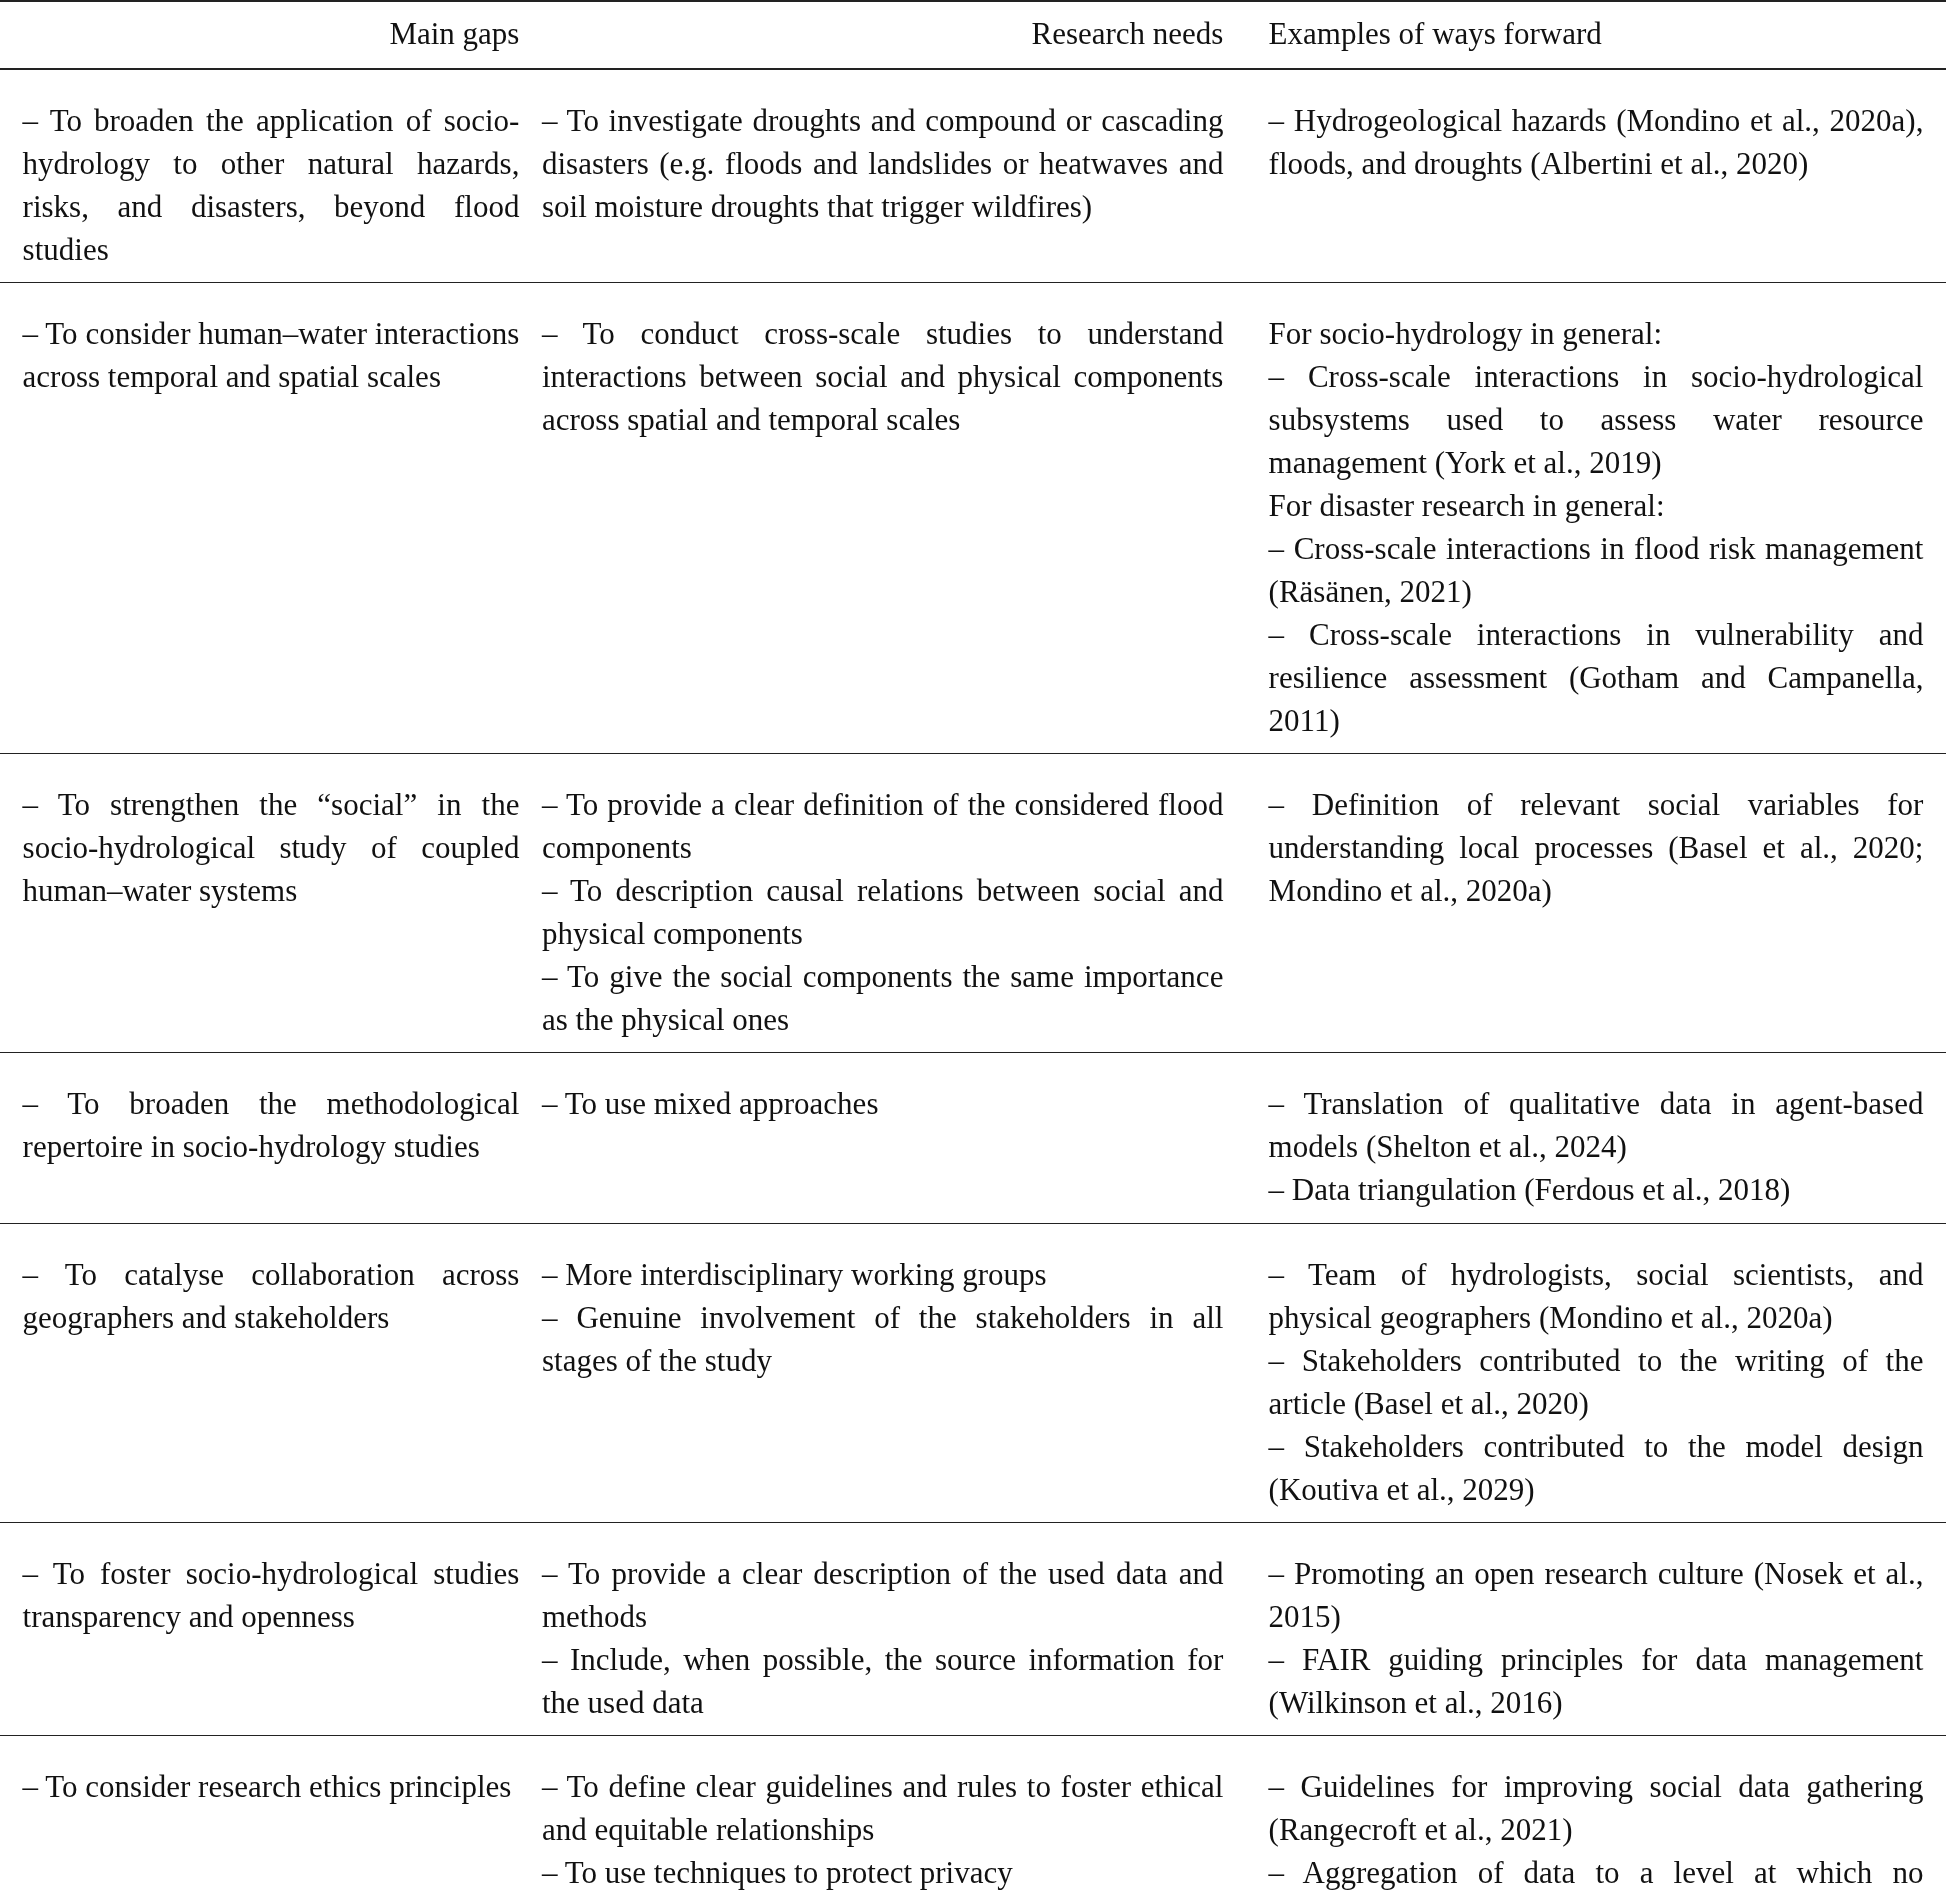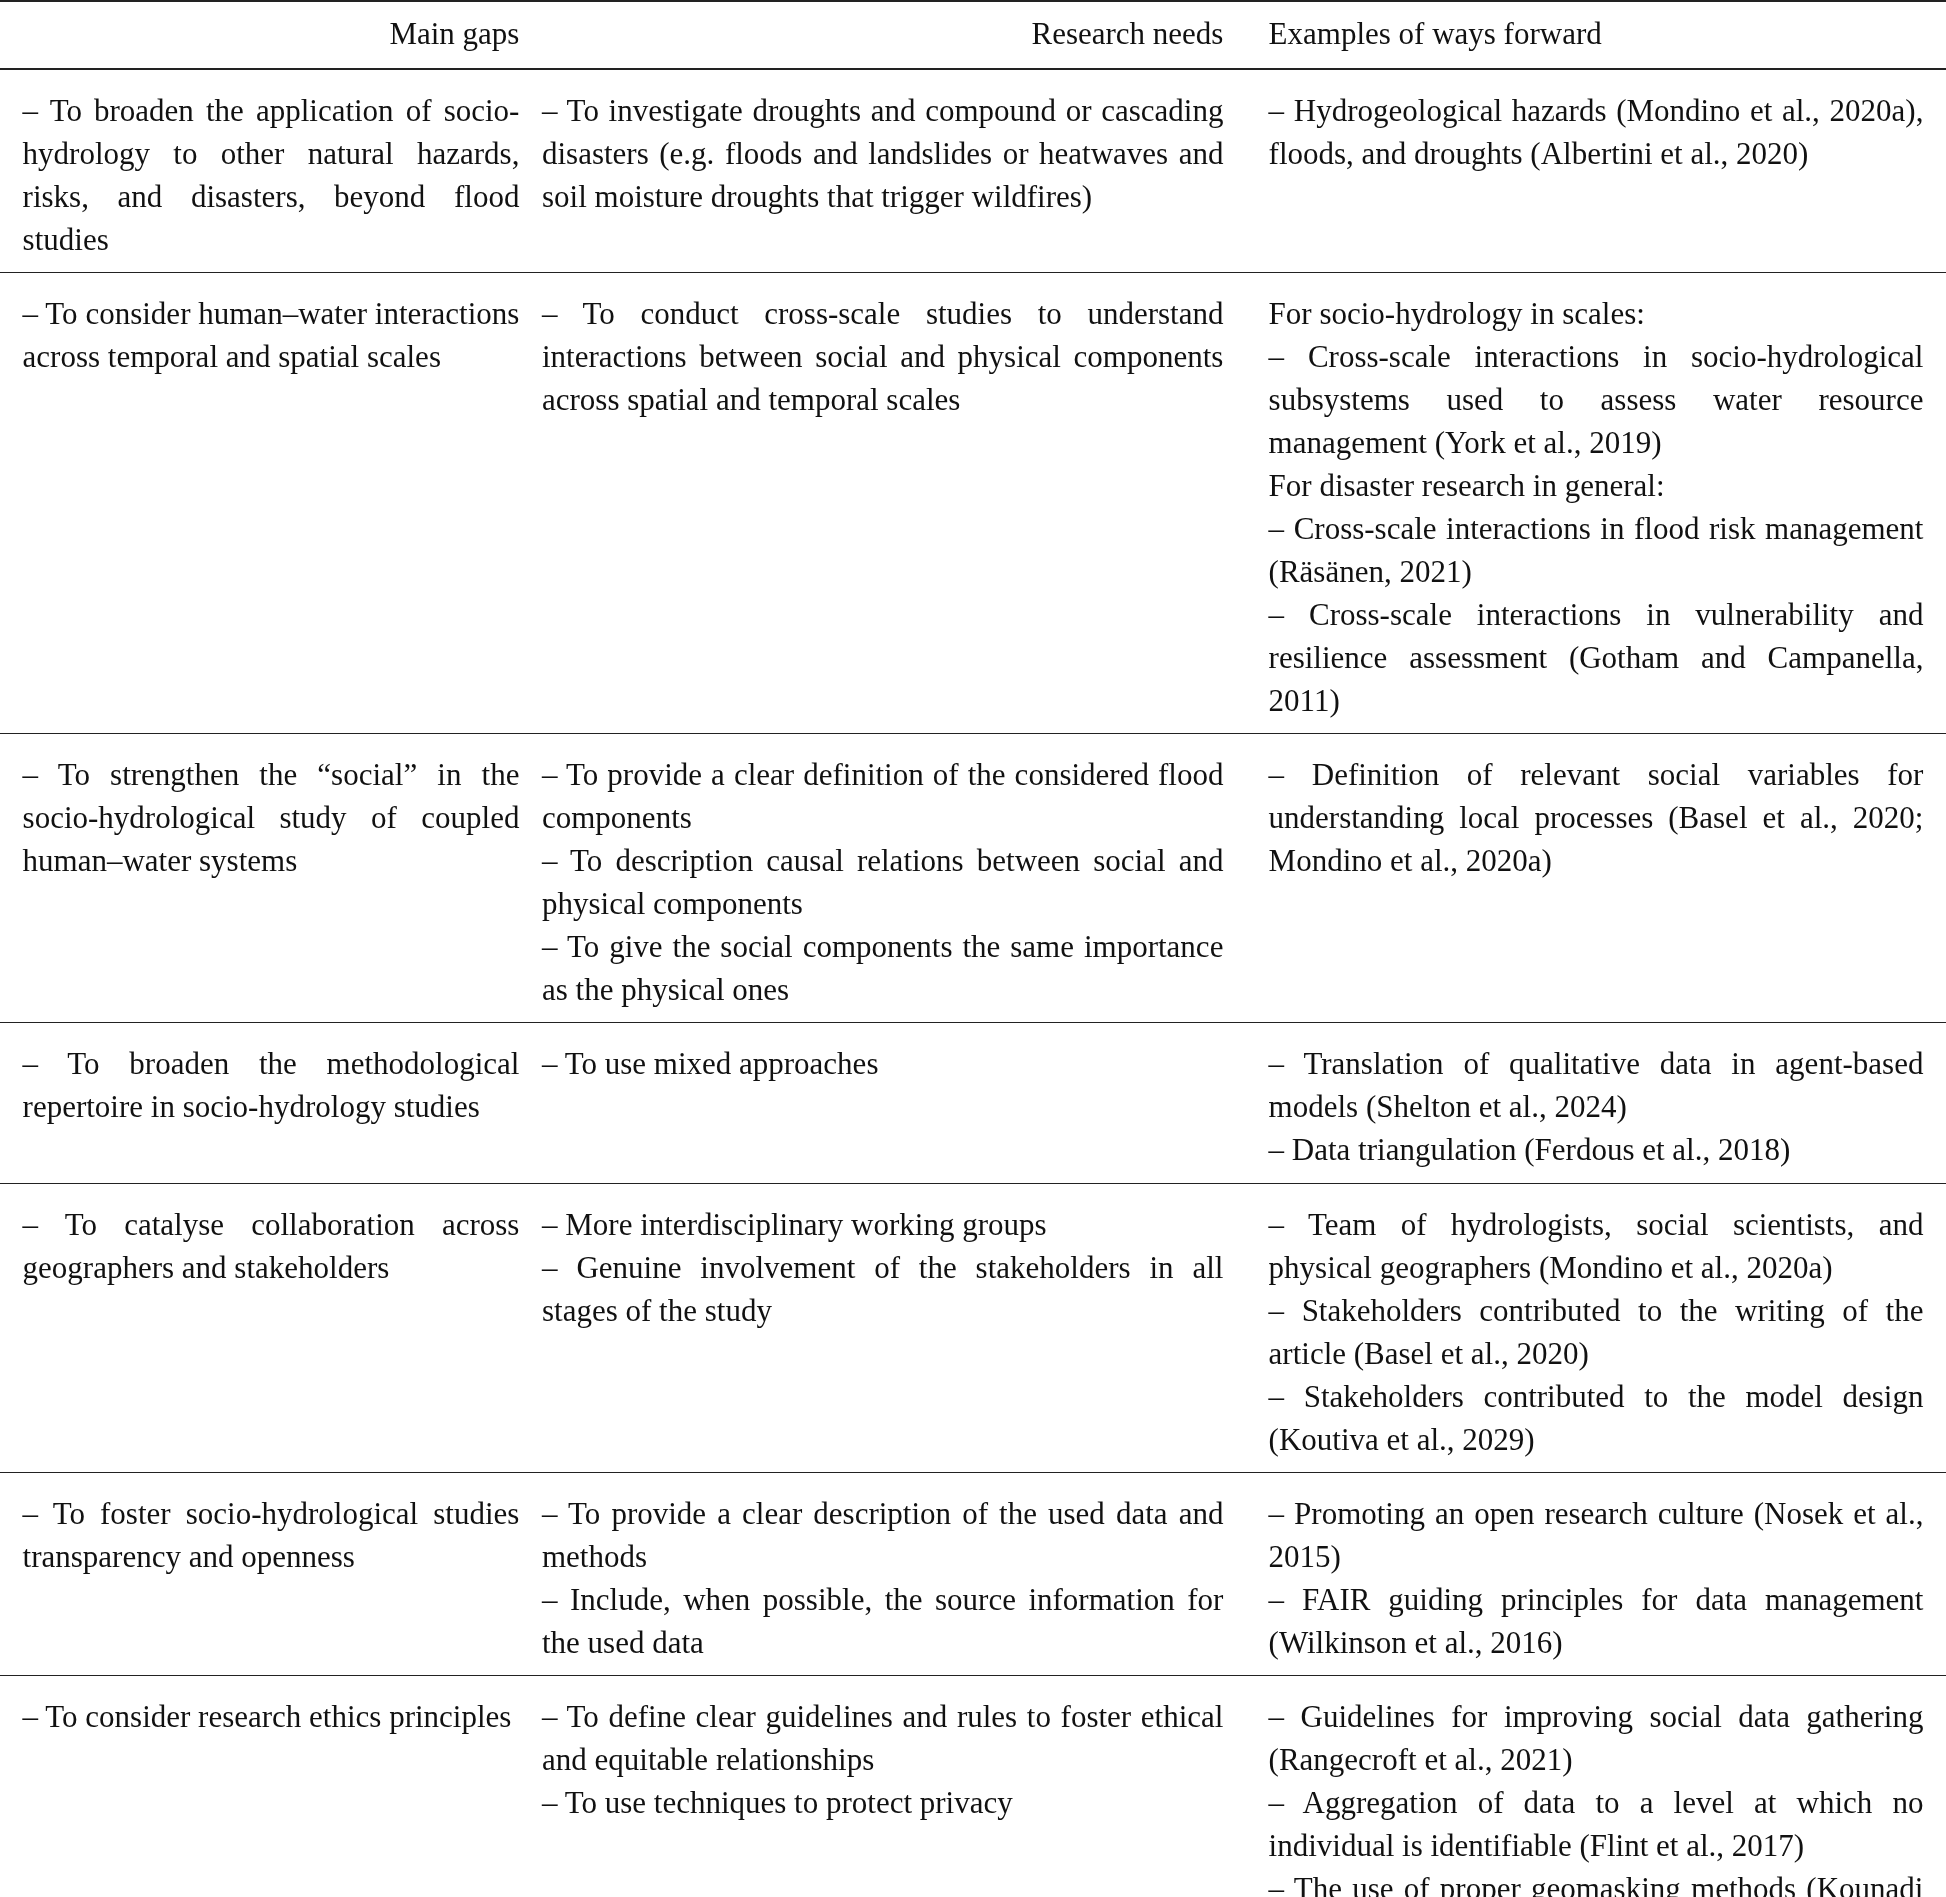--- a/index.html
+++ b/index.html
@@ -24,21 +24,21 @@
     hyphens: manual;
     padding: 0;
   }
   .tbl thead th {
     text-align: right;
     padding-top: 10.4px; padding-bottom: 12.2px;
     border-top: 2.8px solid #222;
     border-bottom: 2.8px solid #222;
   }
   .tbl tbody td {
-    padding-top: 19px; padding-bottom: 11.3px;
+    padding-top: 29px; padding-bottom: 11.3px;
     border-bottom: 1.9px solid #222;
   }
   .tbl tbody tr:last-child td { border-bottom: 2.8px solid #222; }
   .c-gap { padding-left: 22.6px !important; padding-right: 22.6px !important; }
   .c-need { padding-left: 0 !important; padding-right: 22.6px !important; }
   .c-ex { padding-left: 22.6px !important; padding-right: 22.6px !important; }
   .line { display: block; }
   .tbl thead th.c-ex { text-align: left; margin-top: 48px; }
 </style>
 </head>
@@ -72,21 +72,21 @@
     </tr>
 
     <tr>
       <td class="c-gap">
         <span class="line">– To consider human–water interactions across temporal and spatial scales</span>
       </td>
       <td class="c-need">
         <span class="line">– To conduct cross-scale studies to understand interactions between social and physical components across spatial and temporal scales</span>
       </td>
       <td class="c-ex">
-        <span class="line">For socio-hydrology in scales:</span>
+        <span class="line">For socio-hydrology in general:</span>
         <span class="line">– Cross-scale interactions in socio-hydrological subsystems used to assess water resource management (York et al., 2019)</span>
         <span class="line">For disaster research in general:</span>
         <span class="line">– Cross-scale interactions in flood risk management (Räsänen, 2021)</span>
         <span class="line">– Cross-scale interactions in vulnerability and resilience assessment (Gotham and Campanella, 2011)</span>
       </td>
     </tr>
 
     <tr>
       <td class="c-gap">
         <span class="line">– To strengthen the “social” in the socio-hydrological study of coupled human–water systems</span>

